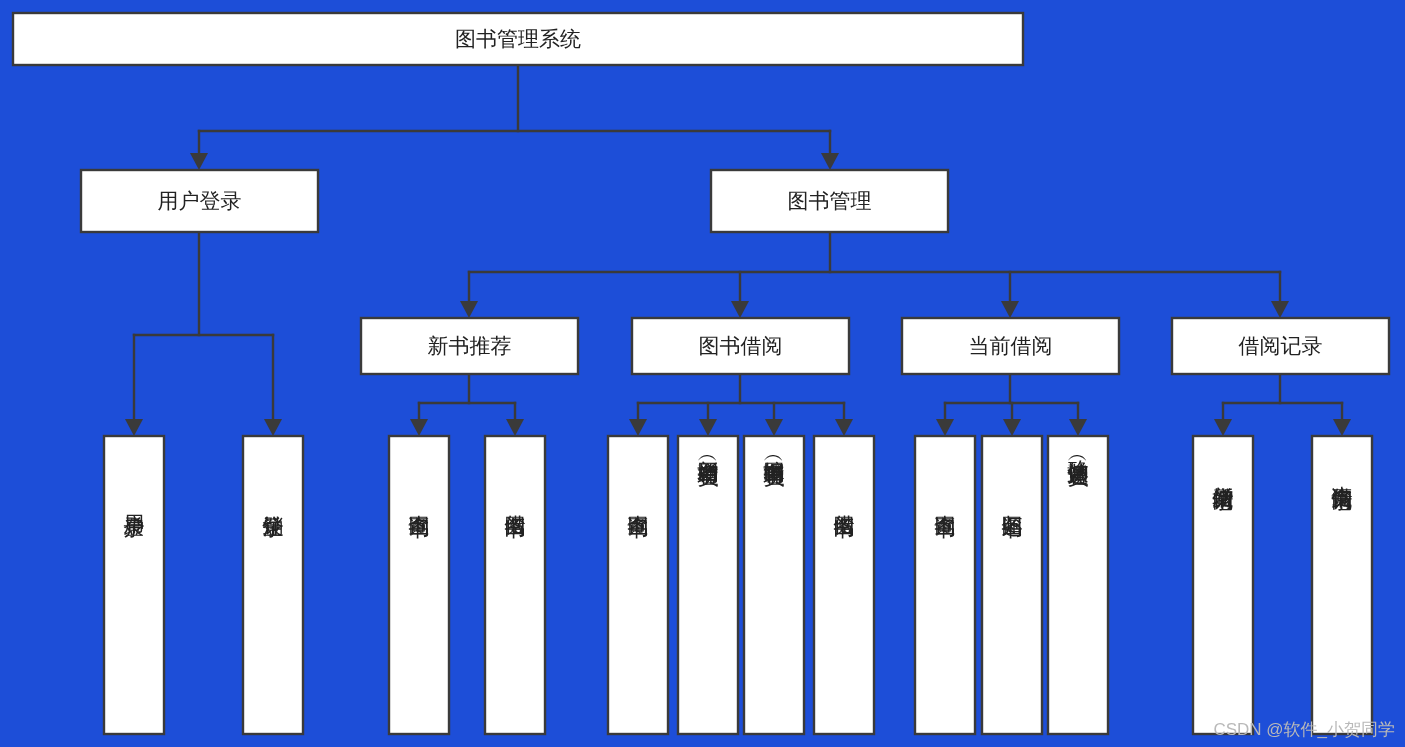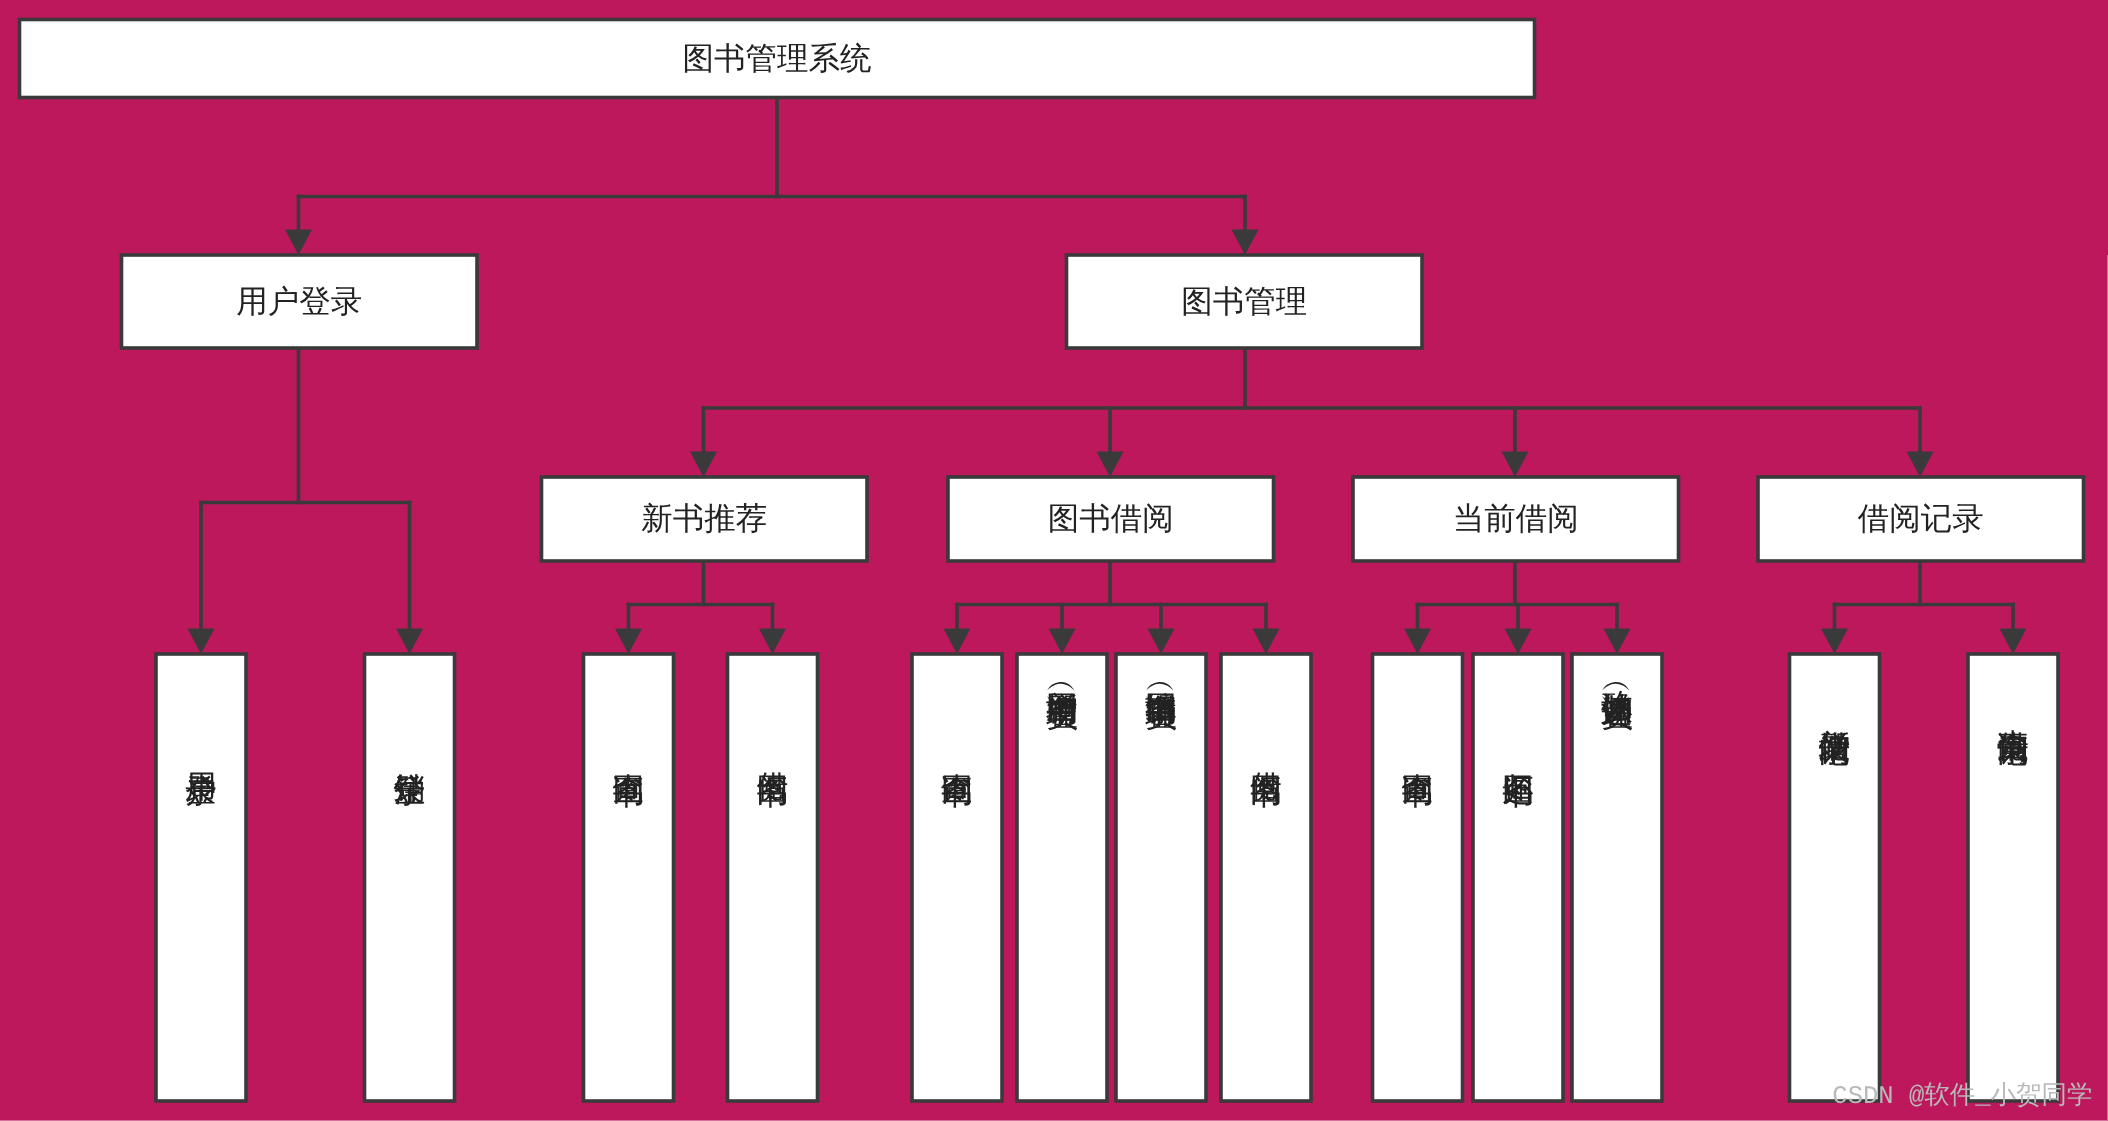--- a/index.html
+++ b/index.html
@@ -11,21 +11,21 @@
     width: 1405px;
     height: 747px;
     font-family: "DejaVu Sans", "Liberation Sans", sans-serif;
     overflow: hidden;
     position: relative;
   }
   #diagram-root {
     position: relative;
     width: 1405px;
     height: 747px;
-    background: #be185d;
+    background: #1d4ed8;
   }
   svg#chart-svg {
     position: absolute;
     top: 0;
     left: 0;
     width: 1405px;
     height: 747px;
     display: block;
   }
   .node-box {
@@ -56,21 +56,21 @@
     fill: #222222;
     writing-mode: vertical-rl;
     text-orientation: upright;
     text-anchor: middle;
     letter-spacing: 1px;
   }
   .watermark {
     position: absolute;
     right: 10px;
     bottom: 6px;
-    font-family: Liberation Mono, monospace;
+    font-family: Liberation Sans, sans-serif;
     font-size: 17px;
     color: #b9b9b9;
     white-space: nowrap;
     user-select: none;
   }
 </style>
 </head>
 <body>
 
 <div id="diagram-root">

